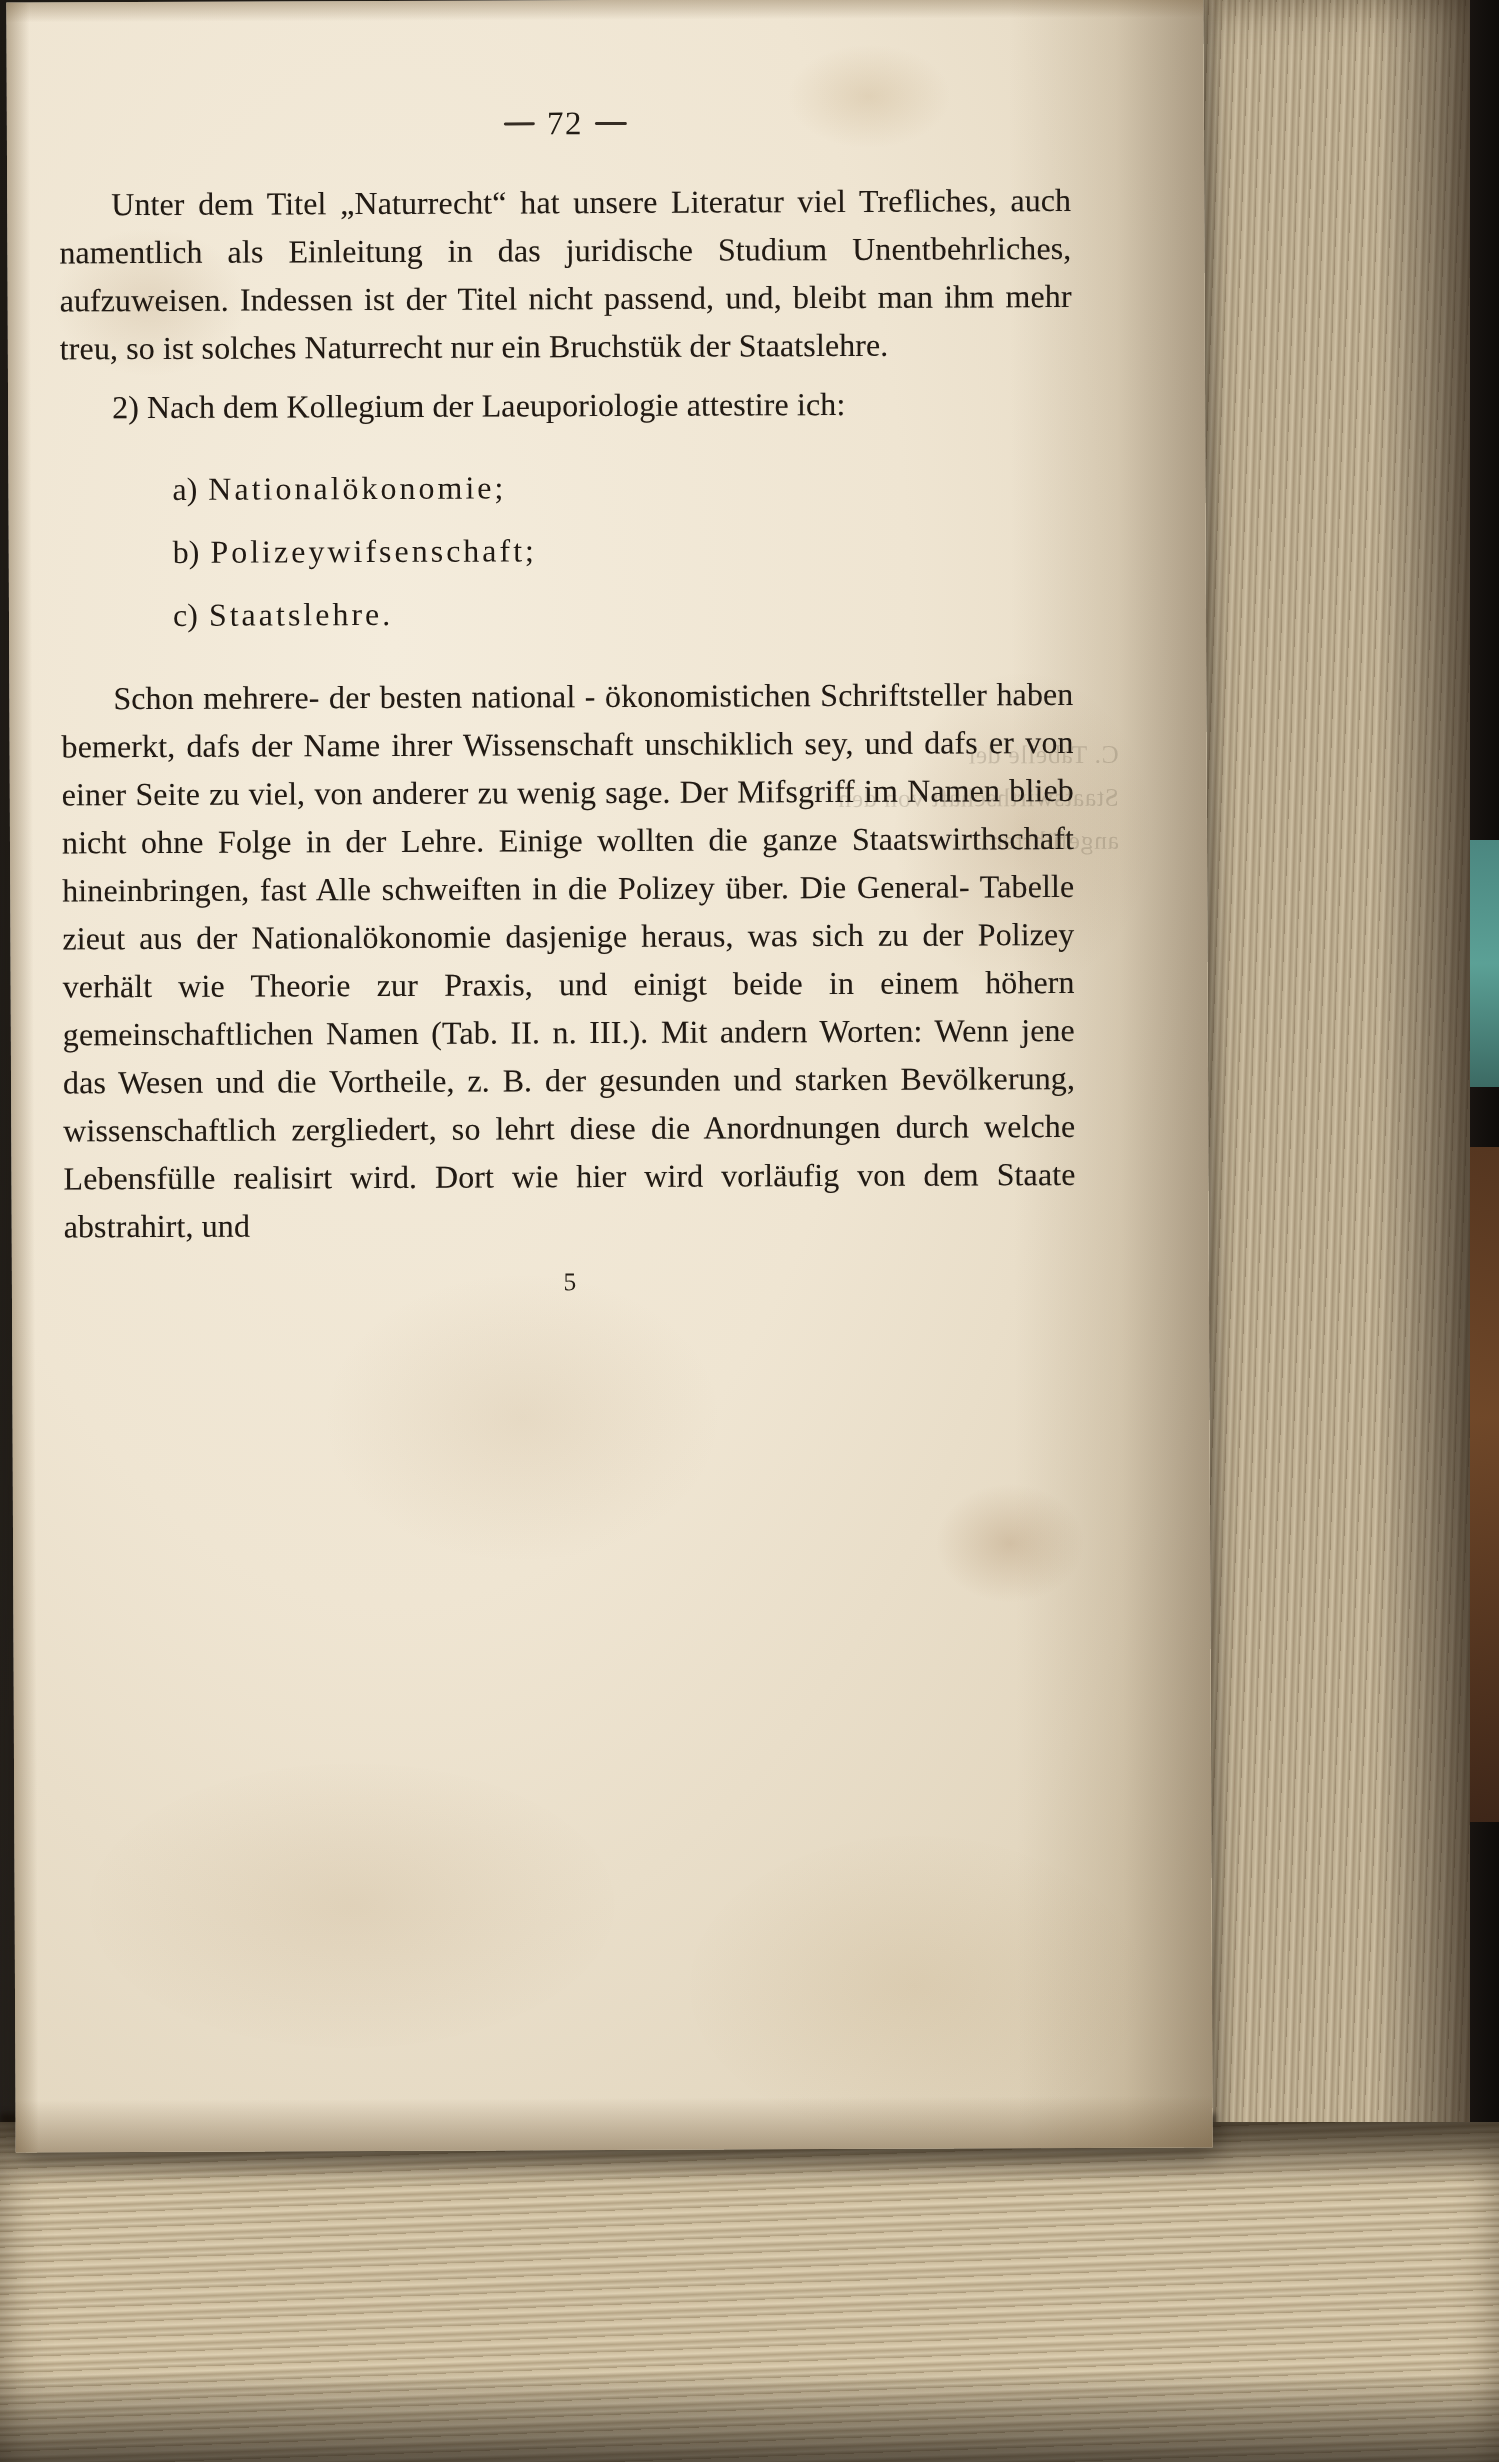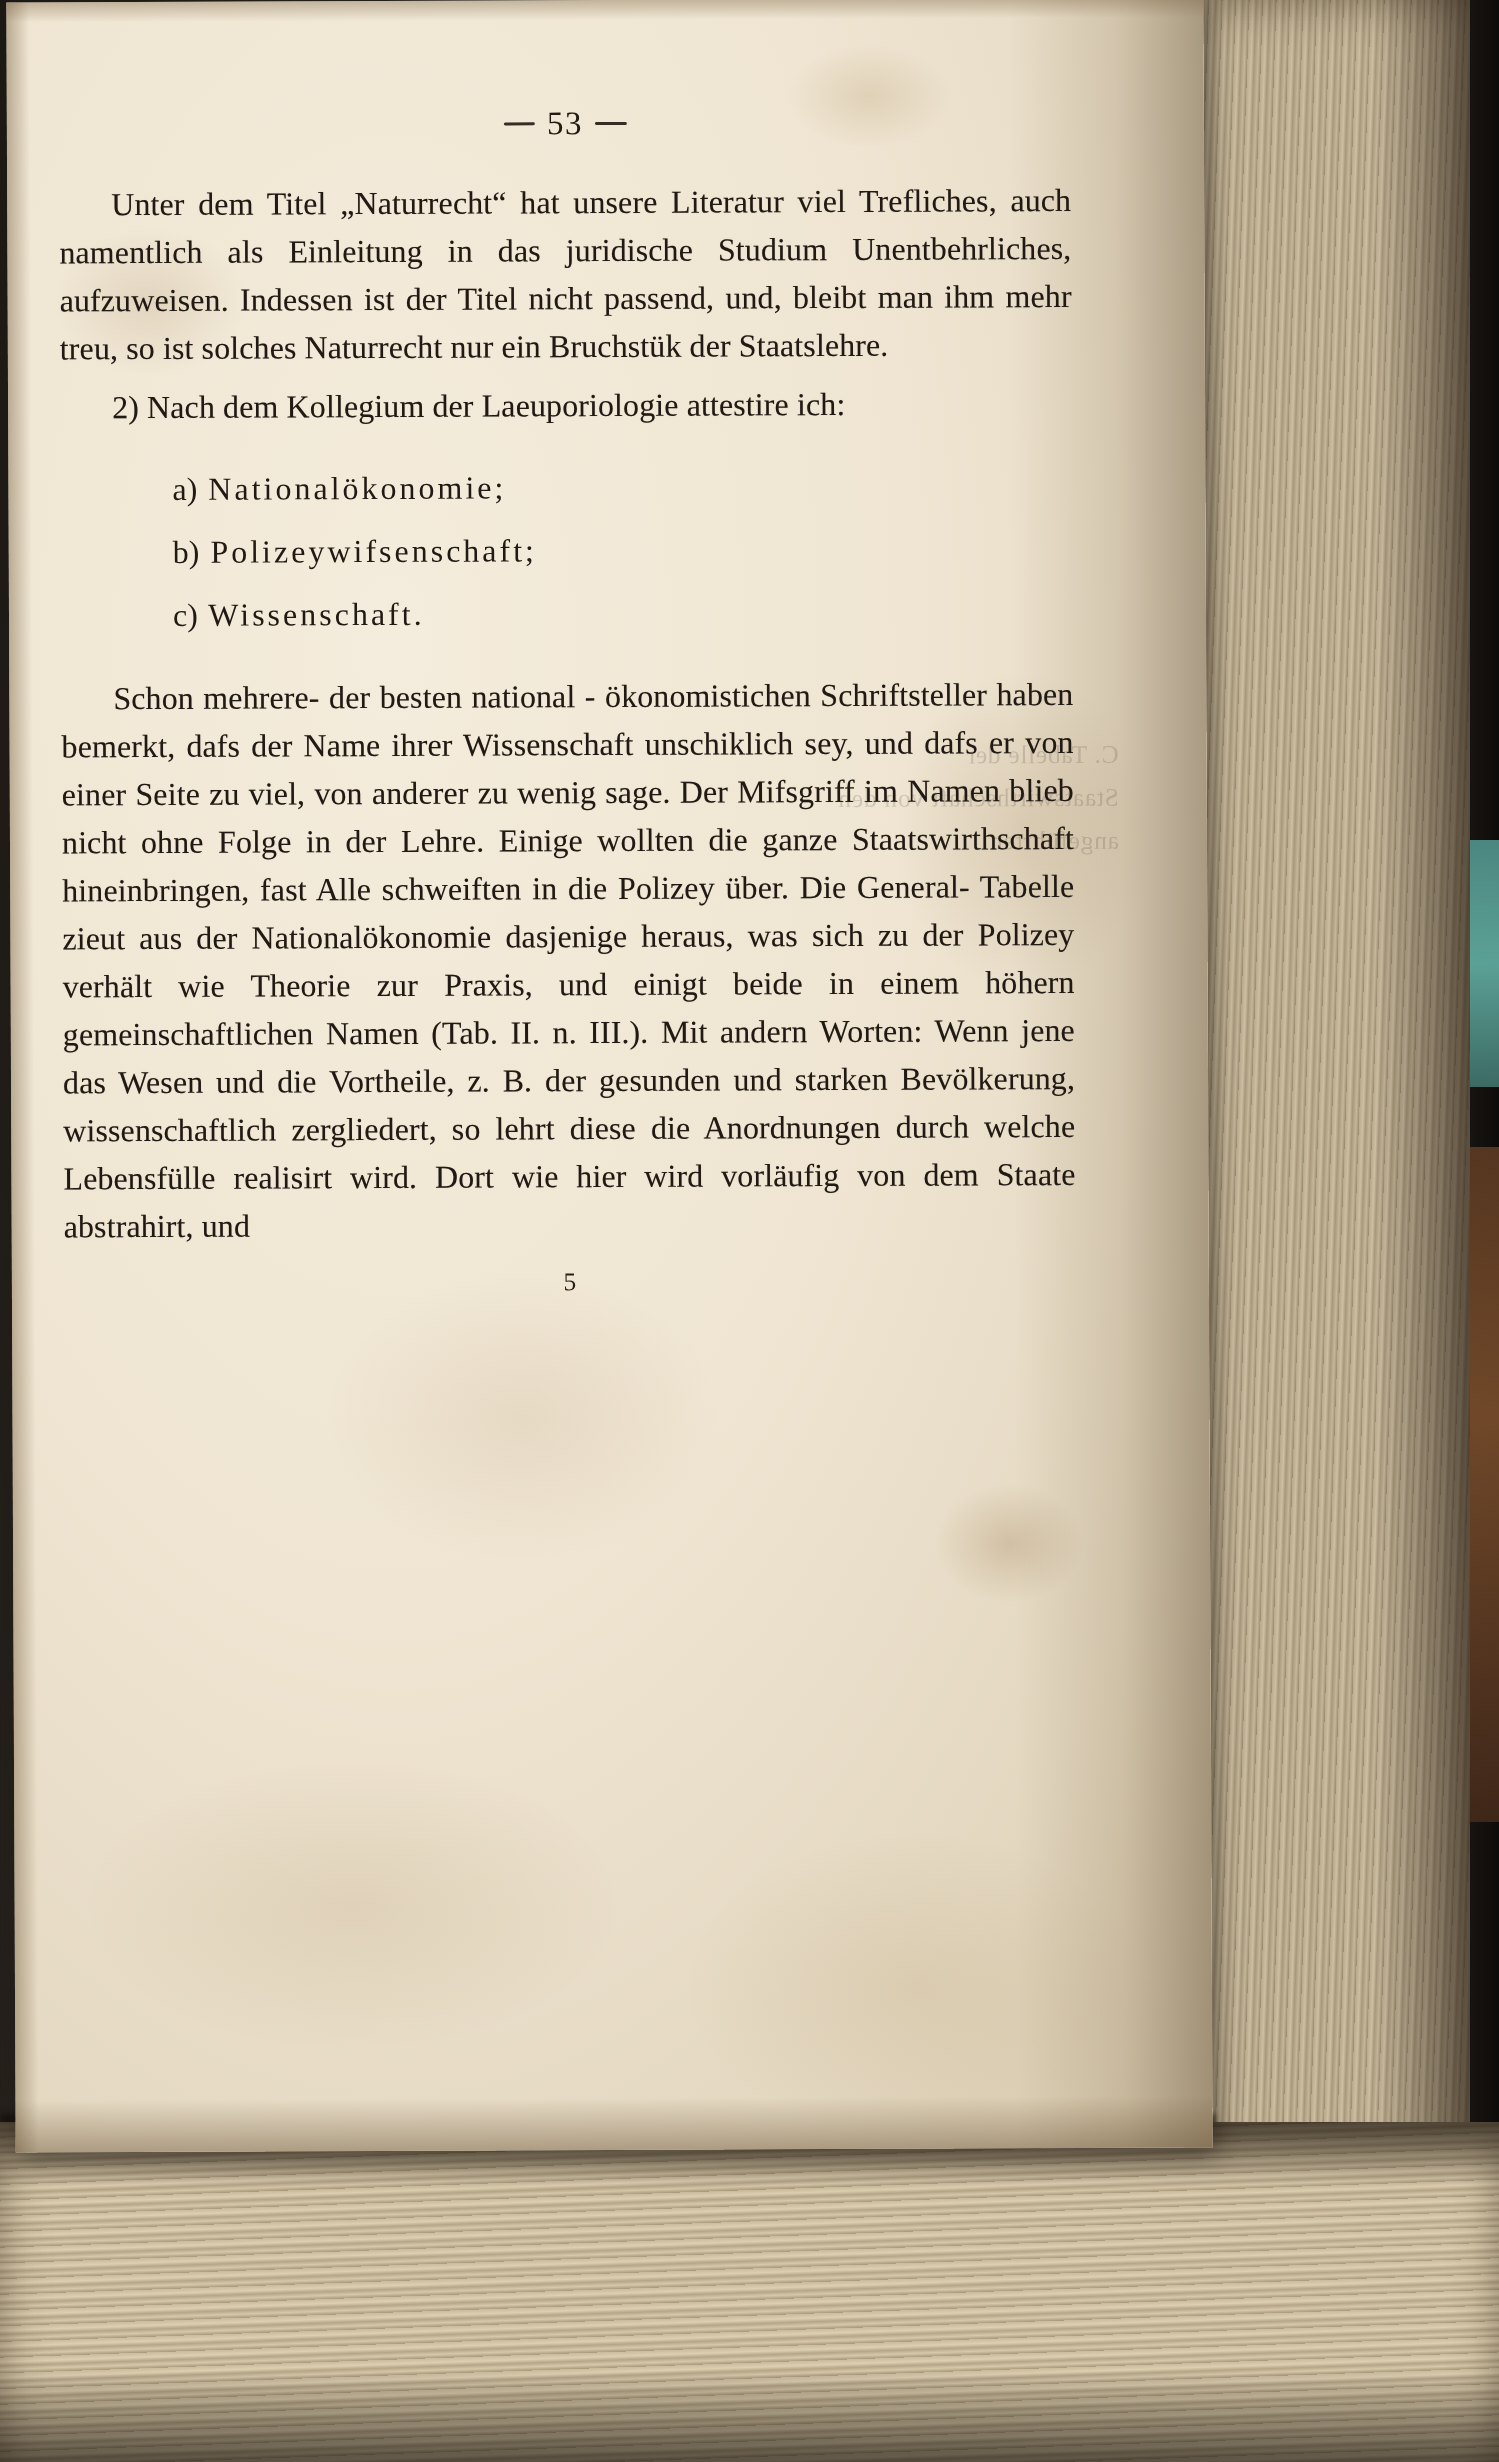--- a/index.html
+++ b/index.html
@@ -232,39 +232,39 @@
     <div class="stain s7"></div>
     <div class="gutter"></div>
     <div class="showthrough">C. Tabelle der Staatswirthschaft von den angeführten</div>
     <div class="edge-top"></div>
     <div class="edge-left"></div>
     <div class="edge-bottom"></div>
 
     <div class="textblock">
 
       <div class="folio">
-        <span class="rule"></span><span>53</span><span class="rule"></span>
+        <span class="rule"></span><span>72</span><span class="rule"></span>
       </div>
 
       <p class="para indent">Unter dem Titel „Naturrecht“ hat unsere Literatur viel Trefliches, auch namentlich als Einleitung in das juridische Studium Unentbehrliches, aufzuweisen. Indessen ist der Titel nicht passend, und, bleibt man ihm mehr treu, so ist solches Naturrecht nur ein Bruchstük der Staatslehre.</p>
 
       <p class="para indent gap-top spaced-lite">2) Nach dem Kollegium der Laeuporiologie attestire ich:</p>
 
       <ul class="items">
         <li>
           <span class="lbl">a)</span>
           <span>Nationalökonomie;</span>
         </li>
         <li>
           <span class="lbl">b)</span>
           <span>Polizeywifsenschaft;</span>
         </li>
         <li>
           <span class="lbl">c)</span>
-          <span>Wissenschaft.</span>
+          <span>Staatslehre.</span>
         </li>
       </ul>
 
       <p class="para indent">Schon mehrere- der besten national - ökonomistichen Schriftsteller haben bemerkt, dafs der Name ihrer Wissenschaft unschiklich sey, und dafs er von einer Seite zu viel, von anderer zu wenig sage. Der Mifsgriff im Namen blieb nicht ohne Folge in der Lehre. Einige wollten die ganze Staatswirthschaft hineinbringen, fast Alle schweiften in die Polizey über. Die General- Tabelle zieut aus der Nationalökonomie dasjenige heraus, was sich zu der Polizey verhält wie Theorie zur Praxis, und einigt beide in einem höhern gemeinschaftlichen Namen (Tab. II. n. III.). Mit andern Worten: Wenn jene das Wesen und die Vortheile, z. B. der gesunden und starken Bevölkerung, wissenschaftlich zergliedert, so lehrt diese die Anordnungen durch welche Lebensfülle realisirt wird. Dort wie hier wird vorläufig von dem Staate abstrahirt, und</p>
 
       <div class="catchnum">5</div>
 
     </div>
   </div>
 

